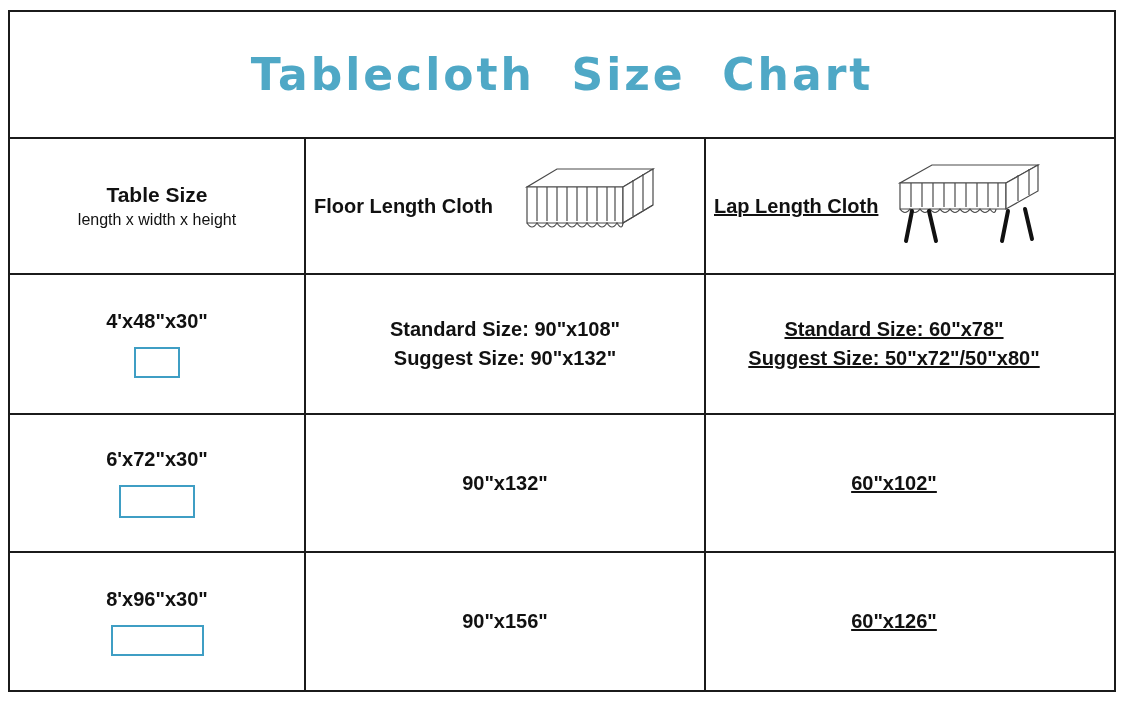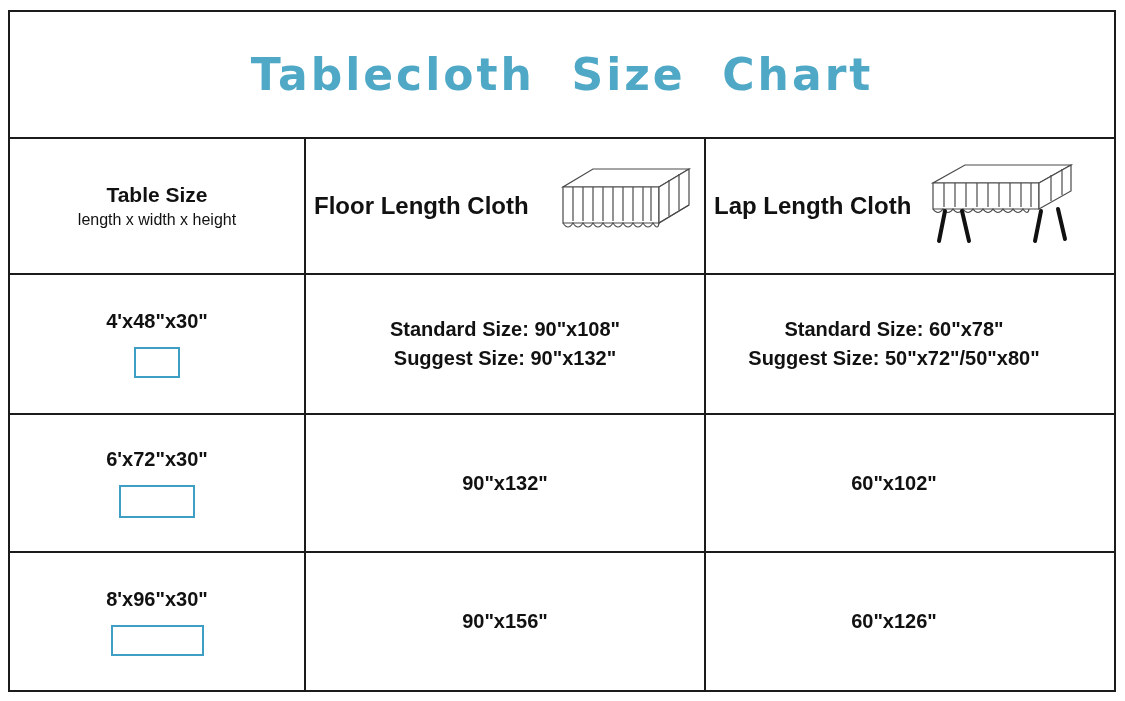--- a/index.html
+++ b/index.html
@@ -66,21 +66,21 @@
     border-right: 2px solid #1b1b1b;
     display: flex;
     align-items: center;
     justify-content: center;
     flex-direction: column;
     position: relative;
   }
   .cell:last-child { border-right: none; }
   .col-1 { width: 296px; }
   .col-2 { width: 400px; }
-  .col-3 { width: 376px; }
+  .col-3 { width: 376px; text-decoration: underline; }
 
   
   .hdr-size {
     text-align: center;
     line-height: 1.35;
   }
   .hdr-size .main {
     font-size: 21px;
     font-weight: bold;
     display: block;
@@ -91,21 +91,21 @@
     display: block;
     margin-top: 0;
   }
   .hdr-with-icon {
     flex-direction: row;
     justify-content: flex-start;
     padding-left: 8px;
     gap: 4px;
   }
   .hdr-label {
-    font-size: 24px;
+    font-size: 20px;
     font-weight: bold;
     white-space: nowrap;
   }
   .table-icon { flex: 0 0 auto; }
 
   
   .size-label {
     font-size: 20px;
     font-weight: bold;
     text-align: center;

